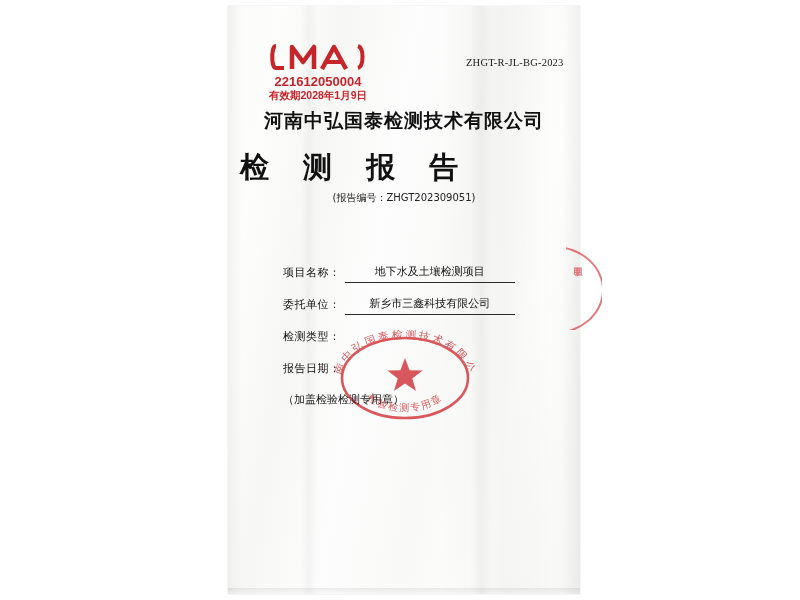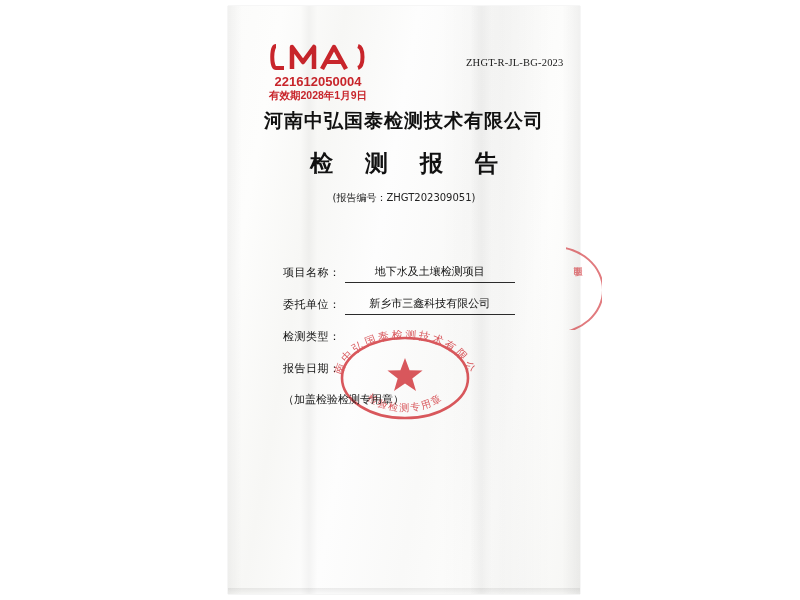--- a/index.html
+++ b/index.html
@@ -115,24 +115,24 @@
     color: #111111;
     white-space: nowrap;
   }
 
   
   .report-title {
     position: absolute;
     left: 228px;
     top: 148px;
     width: 352px;
-    text-align: center;
+    text-align: left;
     font-family: "DejaVu Sans", sans-serif;
     font-weight: bold;
-    font-size: 23px;
+    font-size: 29px;
     letter-spacing: 12px;
     text-indent: 12px;
     color: #111111;
     white-space: nowrap;
   }
 
   
   .report-no {
     position: absolute;
     left: 228px;

